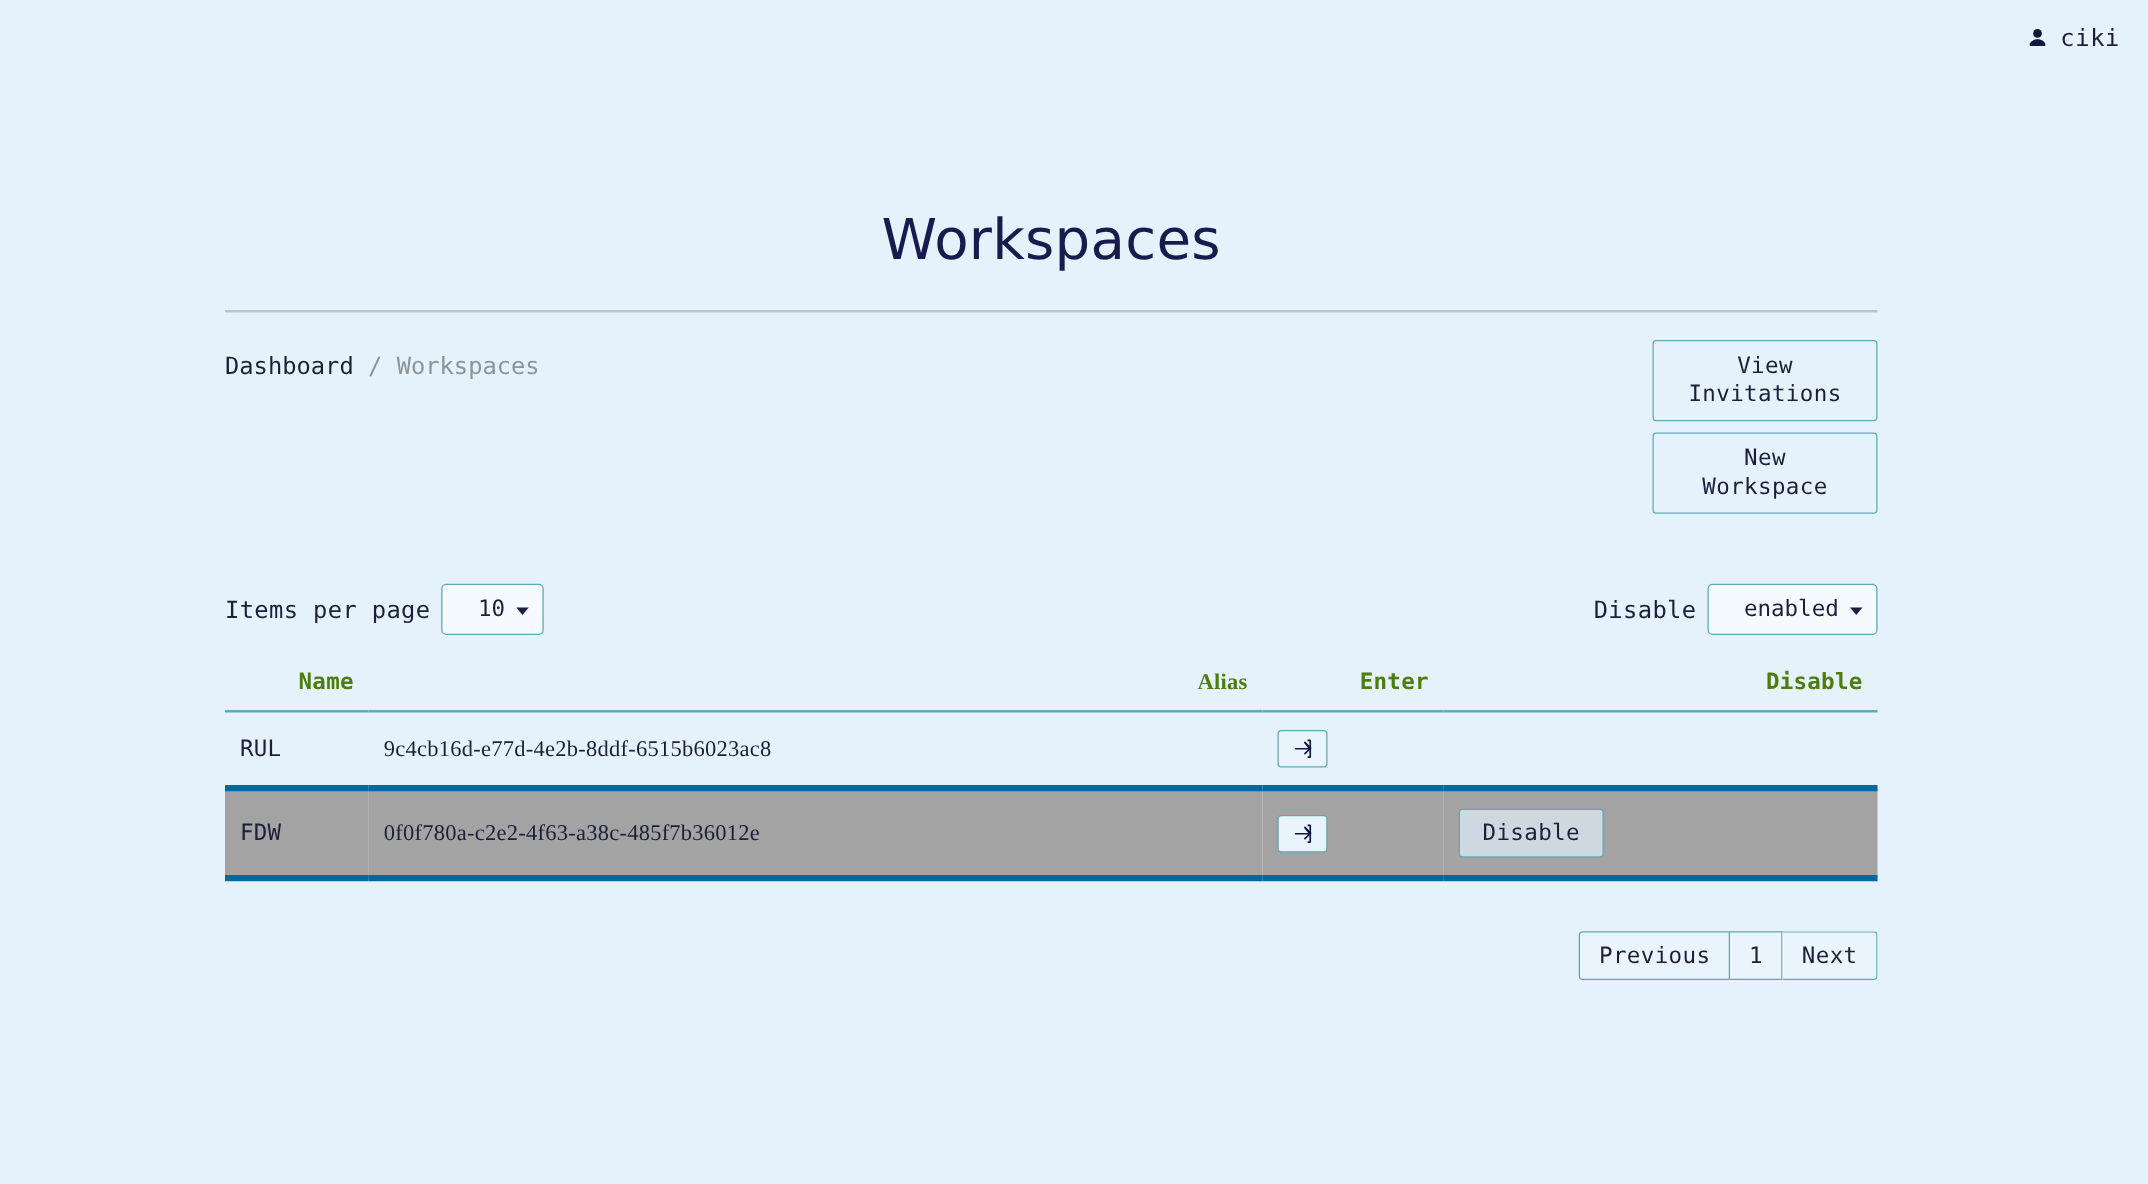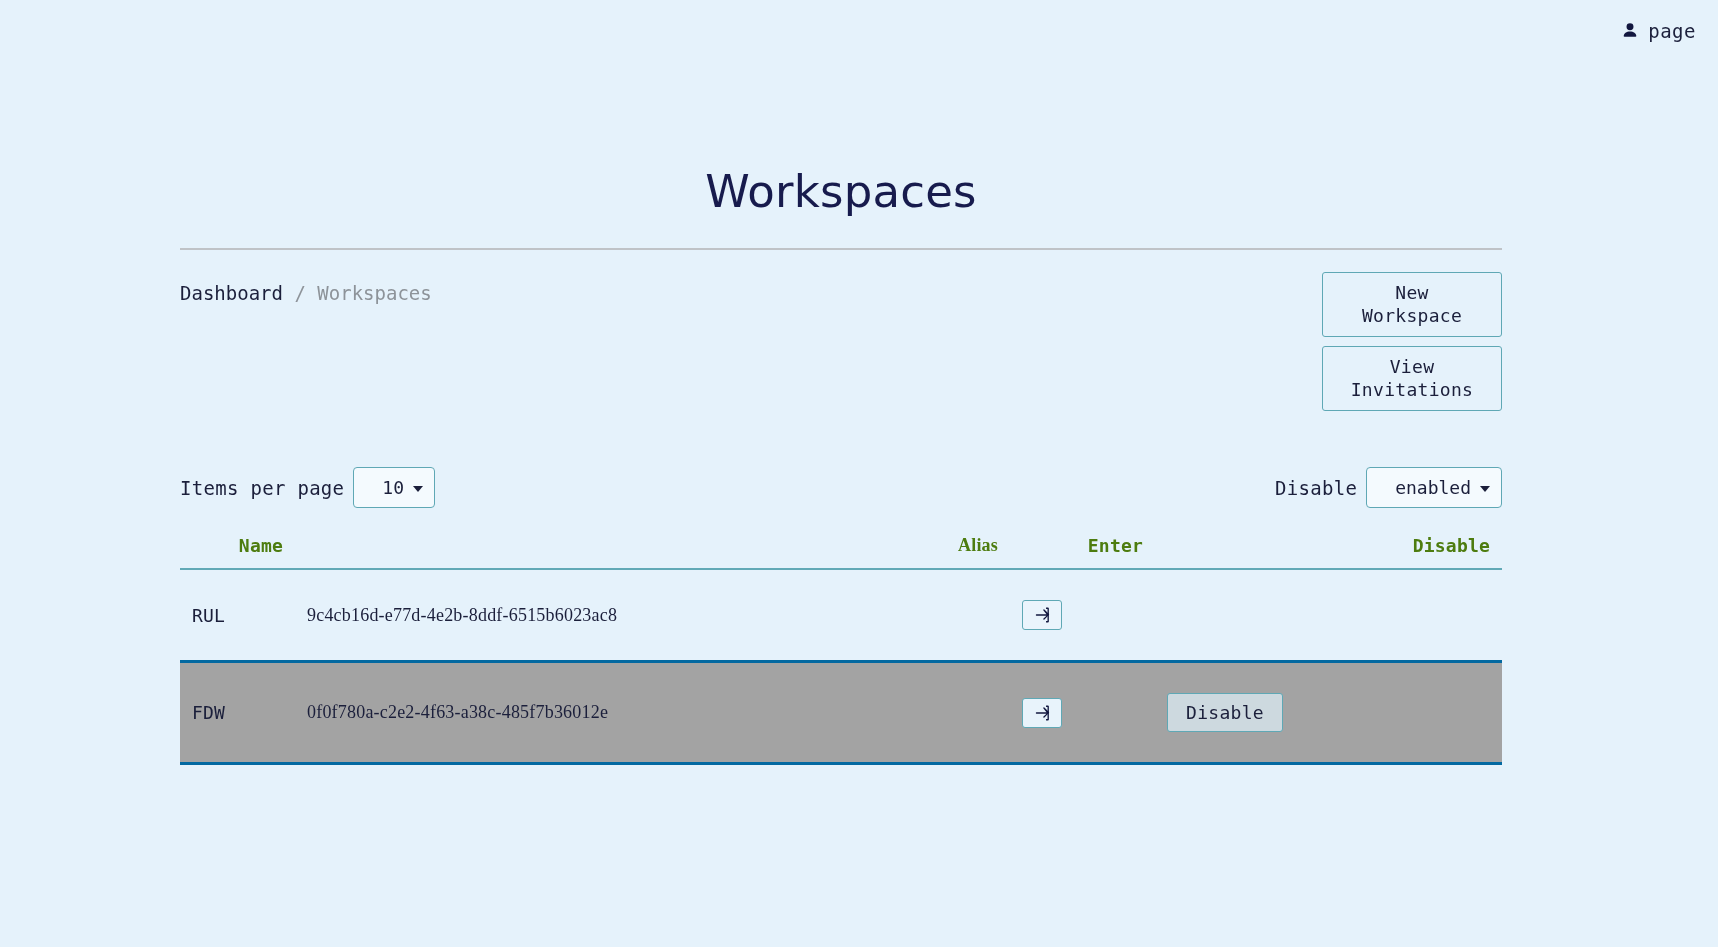--- a/index.html
+++ b/index.html
@@ -145,22 +145,22 @@
     font-size: 18px;
     font-weight: 700;
     color: #4d7c0f;
     padding: 0 12px 12px 12px;
     border-bottom: 2px solid #61a9b6;
     letter-spacing: 0.2px;
   }
   table.ws-table td {
     font-size: 18px;
     color: #1b1f3b;
-    padding: 30px 12px;
-    border-bottom: 3px solid #0369a1;
+    padding: 14px 12px;
+    border-bottom: 5px solid #0369a1;
     vertical-align: middle;
     letter-spacing: 0.2px;
   }
   table.ws-table tr.row-highlight td { background: #a3a3a3; }
   table.ws-table tr.row-highlight td:first-child { }
 
   th.col-name, td.col-name { width: 115px; }
   th.col-alias, td.col-alias { width: 715px; font-family: Liberation Serif, serif; }
   th.col-enter, td.col-enter { width: 145px; }
   th.col-disable, td.col-disable { }
@@ -226,40 +226,40 @@
 <body>
 
 <div class="topbar">
   <div class="user-chip">
     <span>
       <svg class="person-icon" viewBox="0 0 16 16" fill="#12173f" aria-hidden="true">
         <circle cx="8" cy="4.2" r="3.1"></circle>
         <path d="M8 8.4c-3.1 0-5.6 1.8-5.6 4.1 0 .5.2.7.7.7h9.8c.5 0 .7-.2.7-.7 0-2.3-2.5-4.1-5.6-4.1z"></path>
       </svg>
     </span>
-    <span>page</span>
+    <span>ciki</span>
   </div>
 </div>
 
 <div class="container">
 
   <h1 class="page-title">Workspaces</h1>
   <hr class="title-rule">
 
   <div class="crumb-row">
 
     <div class="breadcrumb">
       <span>Dashboard</span>
       <span class="sep">/</span>
       <span class="current">Workspaces</span>
     </div>
 
     <div class="actions">
+      <button class="btn btn-wide">View Invitations</button>
       <button class="btn btn-wide">New Workspace</button>
-      <button class="btn btn-wide">View Invitations</button>
     </div>
 
   </div>
 
   <div class="controls-row">
 
     <div class="control-group">
       <span class="control-label">Items per page</span>
       <div class="select-box">
         <span>10</span>
@@ -318,14 +318,21 @@
           </button>
         </td>
         <td class="col-disable">
           <button class="btn-disable">Disable</button>
         </td>
       </tr>
 
     </tbody>
   </table>
 
+  <div class="pagination-row">
+    <div class="pagination">
+      <button class="page-btn">Previous</button>
+      <button class="page-btn">1</button>
+      <button class="page-btn">Next</button>
+    </div>
+  </div>
 
 </div>
 
 </body></html>

